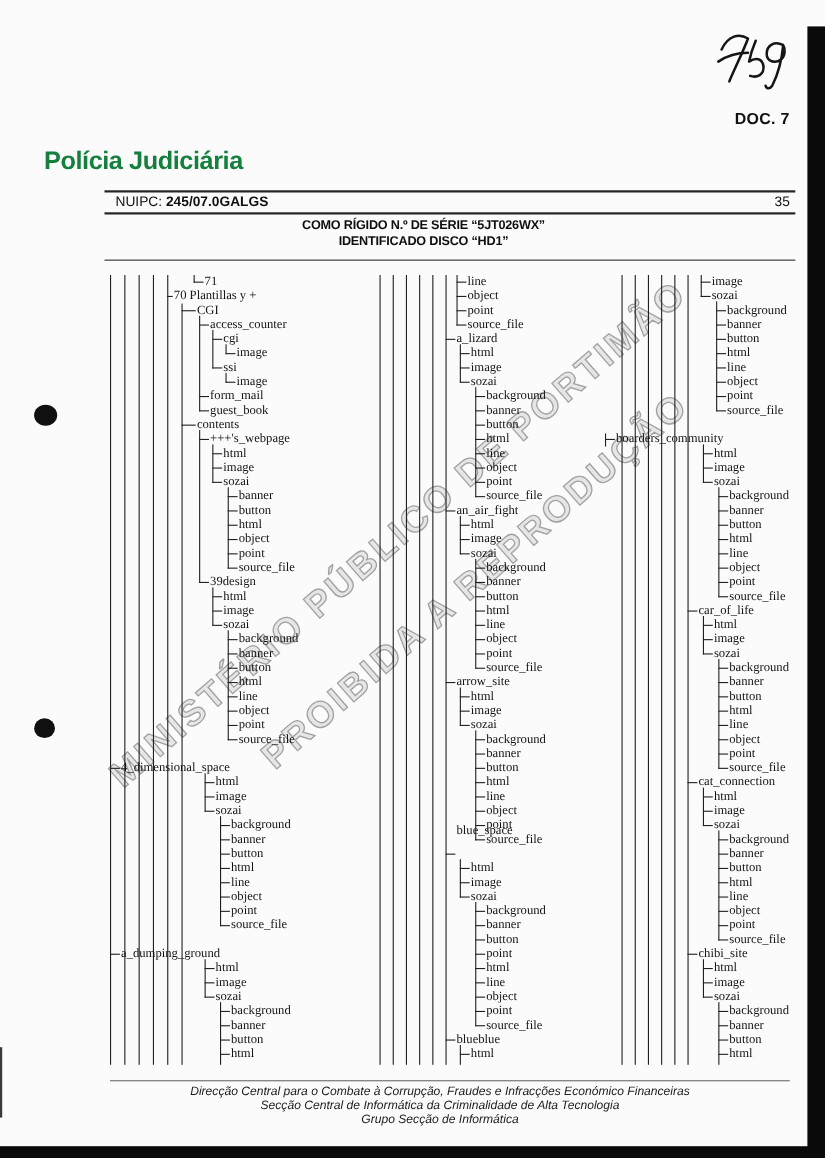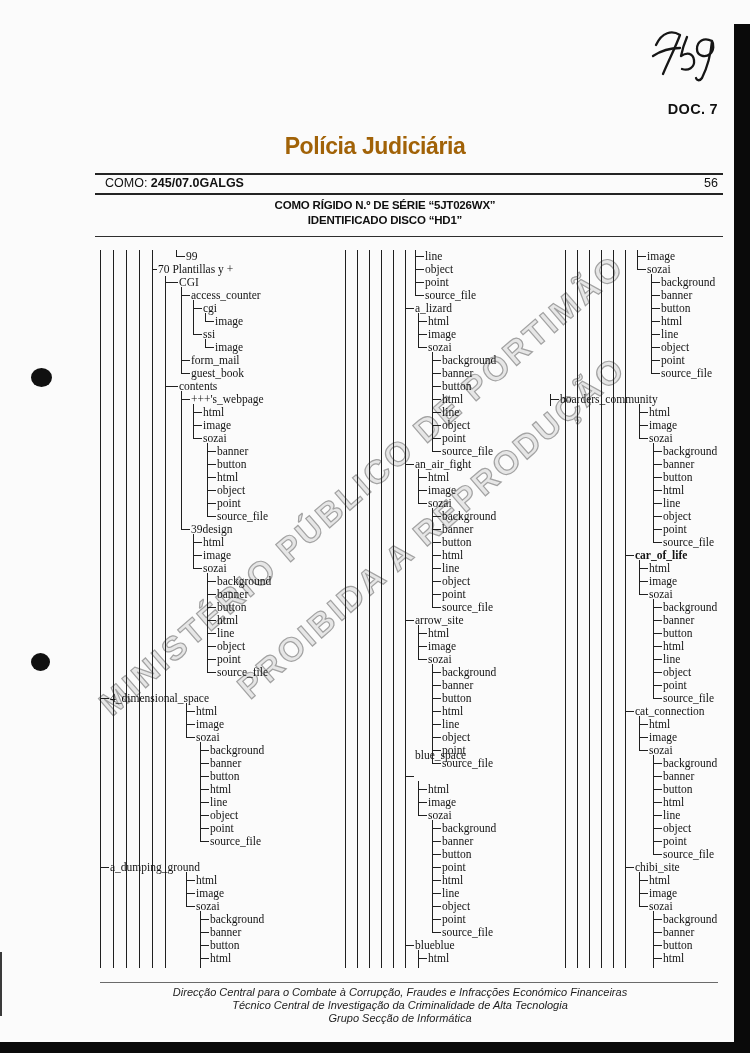--- a/index.html
+++ b/index.html
@@ -4,22 +4,22 @@
 <style>
   html,body{margin:0;padding:0;}
   body{width:750px;height:1053px;position:relative;background:#fbfbfb;overflow:hidden;
        font-family:"Liberation Sans", sans-serif;}
   .abs{position:absolute;}
   .sr{position:absolute;width:1px;height:1px;overflow:hidden;clip:rect(0 0 0 0);white-space:nowrap;}
   
   #handwritten{left:650px;top:24px;width:76px;height:62px;}
   #doc-label{left:600px;top:101px;width:118px;text-align:right;font-weight:bold;
              font-size:14.5px;color:#111;letter-spacing:.3px;}
-  #page-title{left:40px;top:133px;width:670px;text-align:center;font-weight:bold;
-              font-size:23px;letter-spacing:-.4px;color:#a16207;}
+  #page-title{left:40px;top:133px;width:670px;text-align:left;font-weight:bold;
+              font-size:23px;letter-spacing:-.4px;color:#15803d;}
   .rule{background:#242424;height:2px;}
   .rule-thin{background:#2e2e2e;height:1.4px;}
   #nuipc-row{left:105px;top:176px;width:613px;font-size:12.5px;color:#111;}
   #nuipc-row .val{font-weight:bold;}
   #page-number{position:absolute;right:0;top:0;font-size:12.5px;color:#111;}
   .subtitle{left:60px;width:650px;text-align:center;font-weight:bold;font-size:11.5px;
             letter-spacing:-.2px;color:#0f0f0f;}
   
   .wm{transform:rotate(-41deg);font-weight:bold;text-transform:uppercase;white-space:nowrap;
       color:rgba(175,175,175,.28);-webkit-text-stroke:1.2px #a2a2a2;letter-spacing:3px;
@@ -57,42 +57,42 @@
     </g>
   </svg>
 </div>
 
 <div class="abs" id="doc-label">DOC. 7</div>
 
 <div class="abs" id="page-title">Polícia Judiciária</div>
 
 <div class="abs rule" style="left:95px;top:173px;width:628px;"></div>
 <div class="abs" id="nuipc-row">
-  <span>COMO:</span>
+  <span>NUIPC:</span>
   <span class="val">245/07.0GALGS</span>
-  <span id="page-number">56</span>
+  <span id="page-number">35</span>
 </div>
 <div class="abs rule" style="left:95px;top:193px;width:628px;"></div>
 
 <div class="abs subtitle" style="top:199px;">COMO RÍGIDO N.º DE SÉRIE “5JT026WX”</div>
 <div class="abs subtitle" style="top:214px;">IDENTIFICADO DISCO “HD1”</div>
 <div class="abs rule-thin" style="left:95px;top:236px;width:628px;"></div>
 
 <div class="abs wm" id="wm1" style="-webkit-text-stroke: 1.2px rgb(162, 162, 162);">MINISTÉRIO PÚBLICO DE PORTIMÃO</div>
 <div class="abs wm" id="wm2" style="-webkit-text-stroke: 1.2px rgb(162, 162, 162);">PROIBIDA A REPRODUÇÃO</div>
 
 <div class="abs" id="tree-layer">
     <div class="tline" style="left: 100px; top: 0px; width: 1.4px; height: 718px; background: rgb(32, 32, 32);"></div>
     <div class="tline" style="left: 113px; top: 0px; width: 1.4px; height: 718px; background: rgb(32, 32, 32);"></div>
     <div class="tline" style="left: 126px; top: 0px; width: 1.4px; height: 718px; background: rgb(32, 32, 32);"></div>
     <div class="tline" style="left: 139px; top: 0px; width: 1.4px; height: 718px; background: rgb(32, 32, 32);"></div>
     <div class="tline" style="left: 152px; top: 0px; width: 1.4px; height: 718px; background: rgb(32, 32, 32);"></div>
     <div class="tline" style="left: 165px; top: 26px; width: 1.4px; height: 692px; background: rgb(32, 32, 32);"></div>
     <div class="tline" style="left: 176px; top: 6.2px; width: 9px; height: 1.3px; background: rgb(32, 32, 32);"></div>
-    <div class="tlabel" style="left: 186px; top: 0px;">99</div>
+    <div class="tlabel" style="left: 186px; top: 0px;">71</div>
     <div class="tline" style="left: 176px; top: 0px; width: 1.4px; height: 6.9px; background: rgb(32, 32, 32);"></div>
     <div class="tline" style="left: 152px; top: 19.2px; width: 5px; height: 1.3px; background: rgb(32, 32, 32);"></div>
     <div class="tlabel" style="left: 158px; top: 13px;">70 Plantillas y +</div>
     <div class="tline" style="left: 165px; top: 32.2px; width: 13px; height: 1.3px; background: rgb(32, 32, 32);"></div>
     <div class="tlabel" style="left: 179px; top: 26px;">CGI</div>
     <div class="tline" style="left: 181px; top: 45.2px; width: 9px; height: 1.3px; background: rgb(32, 32, 32);"></div>
     <div class="tlabel" style="left: 191px; top: 39px;">access_counter</div>
     <div class="tline" style="left: 193px; top: 58.2px; width: 9px; height: 1.3px; background: rgb(32, 32, 32);"></div>
     <div class="tlabel" style="left: 203px; top: 52px;">cgi</div>
     <div class="tline" style="left: 205px; top: 71.2px; width: 9px; height: 1.3px; background: rgb(32, 32, 32);"></div>
@@ -379,21 +379,21 @@
     <div class="tlabel" style="left: 663px; top: 247px;">line</div>
     <div class="tline" style="left: 653px; top: 266.2px; width: 9px; height: 1.3px; background: rgb(32, 32, 32);"></div>
     <div class="tlabel" style="left: 663px; top: 260px;">object</div>
     <div class="tline" style="left: 653px; top: 279.2px; width: 9px; height: 1.3px; background: rgb(32, 32, 32);"></div>
     <div class="tlabel" style="left: 663px; top: 273px;">point</div>
     <div class="tline" style="left: 653px; top: 292.2px; width: 9px; height: 1.3px; background: rgb(32, 32, 32);"></div>
     <div class="tlabel" style="left: 663px; top: 286px;">source_file</div>
     <div class="tline" style="left: 653px; top: 193px; width: 1.4px; height: 99.9px; background: rgb(32, 32, 32);"></div>
     <div class="tline" style="left: 639px; top: 154px; width: 1.4px; height: 34.9px; background: rgb(32, 32, 32);"></div>
     <div class="tline" style="left: 625px; top: 305.2px; width: 9px; height: 1.3px; background: rgb(32, 32, 32);"></div>
-    <div class="tlabel" style="left: 635px; top: 299px; font-weight: bold;">car_of_life</div>
+    <div class="tlabel" style="left: 635px; top: 299px;">car_of_life</div>
     <div class="tline" style="left: 639px; top: 318.2px; width: 9px; height: 1.3px; background: rgb(32, 32, 32);"></div>
     <div class="tlabel" style="left: 649px; top: 312px;">html</div>
     <div class="tline" style="left: 639px; top: 331.2px; width: 9px; height: 1.3px; background: rgb(32, 32, 32);"></div>
     <div class="tlabel" style="left: 649px; top: 325px;">image</div>
     <div class="tline" style="left: 639px; top: 344.2px; width: 9px; height: 1.3px; background: rgb(32, 32, 32);"></div>
     <div class="tlabel" style="left: 649px; top: 338px;">sozai</div>
     <div class="tline" style="left: 653px; top: 357.2px; width: 9px; height: 1.3px; background: rgb(32, 32, 32);"></div>
     <div class="tlabel" style="left: 663px; top: 351px;">background</div>
     <div class="tline" style="left: 653px; top: 370.2px; width: 9px; height: 1.3px; background: rgb(32, 32, 32);"></div>
     <div class="tlabel" style="left: 663px; top: 364px;">banner</div>
@@ -452,20 +452,20 @@
     <div class="tline" style="left: 653px; top: 695.2px; width: 9px; height: 1.3px; background: rgb(32, 32, 32);"></div>
     <div class="tlabel" style="left: 663px; top: 689px;">button</div>
     <div class="tline" style="left: 653px; top: 708.2px; width: 9px; height: 1.3px; background: rgb(32, 32, 32);"></div>
     <div class="tlabel" style="left: 663px; top: 702px;">html</div>
     <div class="tline" style="left: 653px; top: 661px; width: 1.4px; height: 57px; background: rgb(32, 32, 32);"></div>
     <div class="tline" style="left: 639px; top: 622px; width: 1.4px; height: 34.9px; background: rgb(32, 32, 32);"></div>
   </div>
 
 <div class="abs" id="footer-rule"></div>
 <div class="abs footer-line" style="top:986px;">Direcção Central para o Combate à Corrupção, Fraudes e Infracções Económico Financeiras</div>
-<div class="abs footer-line" style="top:999px;">Técnico Central de Investigação da Criminalidade de Alta Tecnologia</div>
+<div class="abs footer-line" style="top:999px;">Secção Central de Informática da Criminalidade de Alta Tecnologia</div>
 <div class="abs footer-line" style="top:1012px;">Grupo Secção de Informática</div>
 
 <div class="abs hole" id="hole-1"></div>
 <div class="abs hole" id="hole-2"></div>
 <div class="abs" id="edge-right"></div>
 <div class="abs" id="edge-bottom"></div>
 <div class="abs" id="edge-left-sliver"></div>
 
 </body></html>

